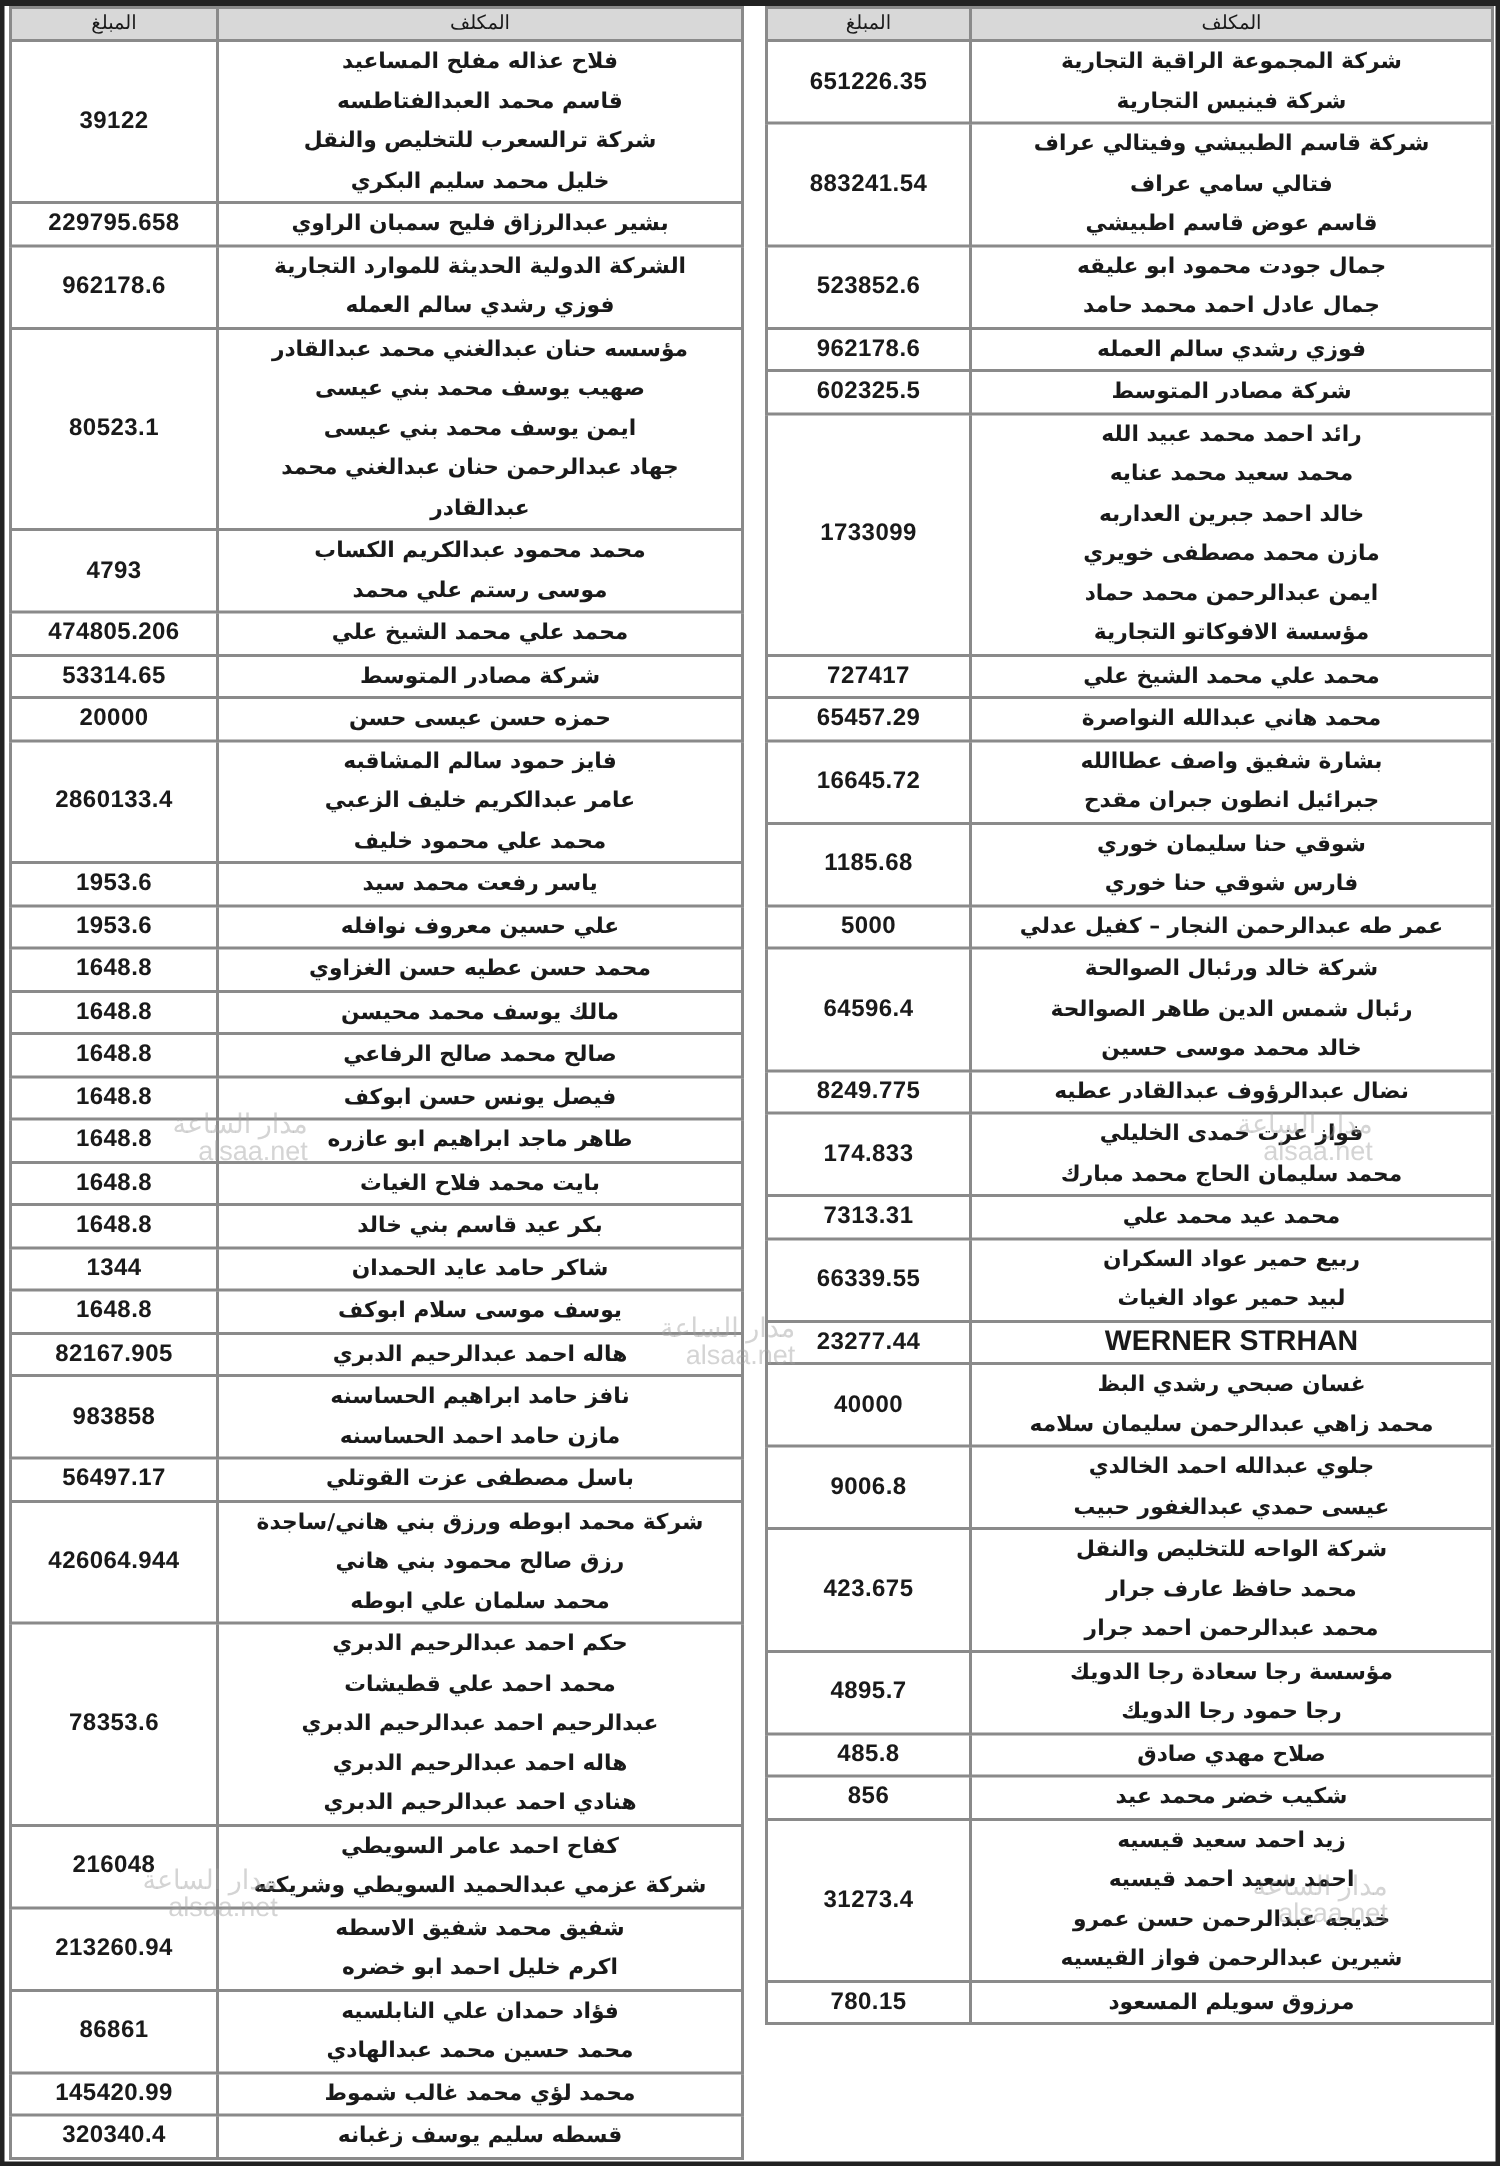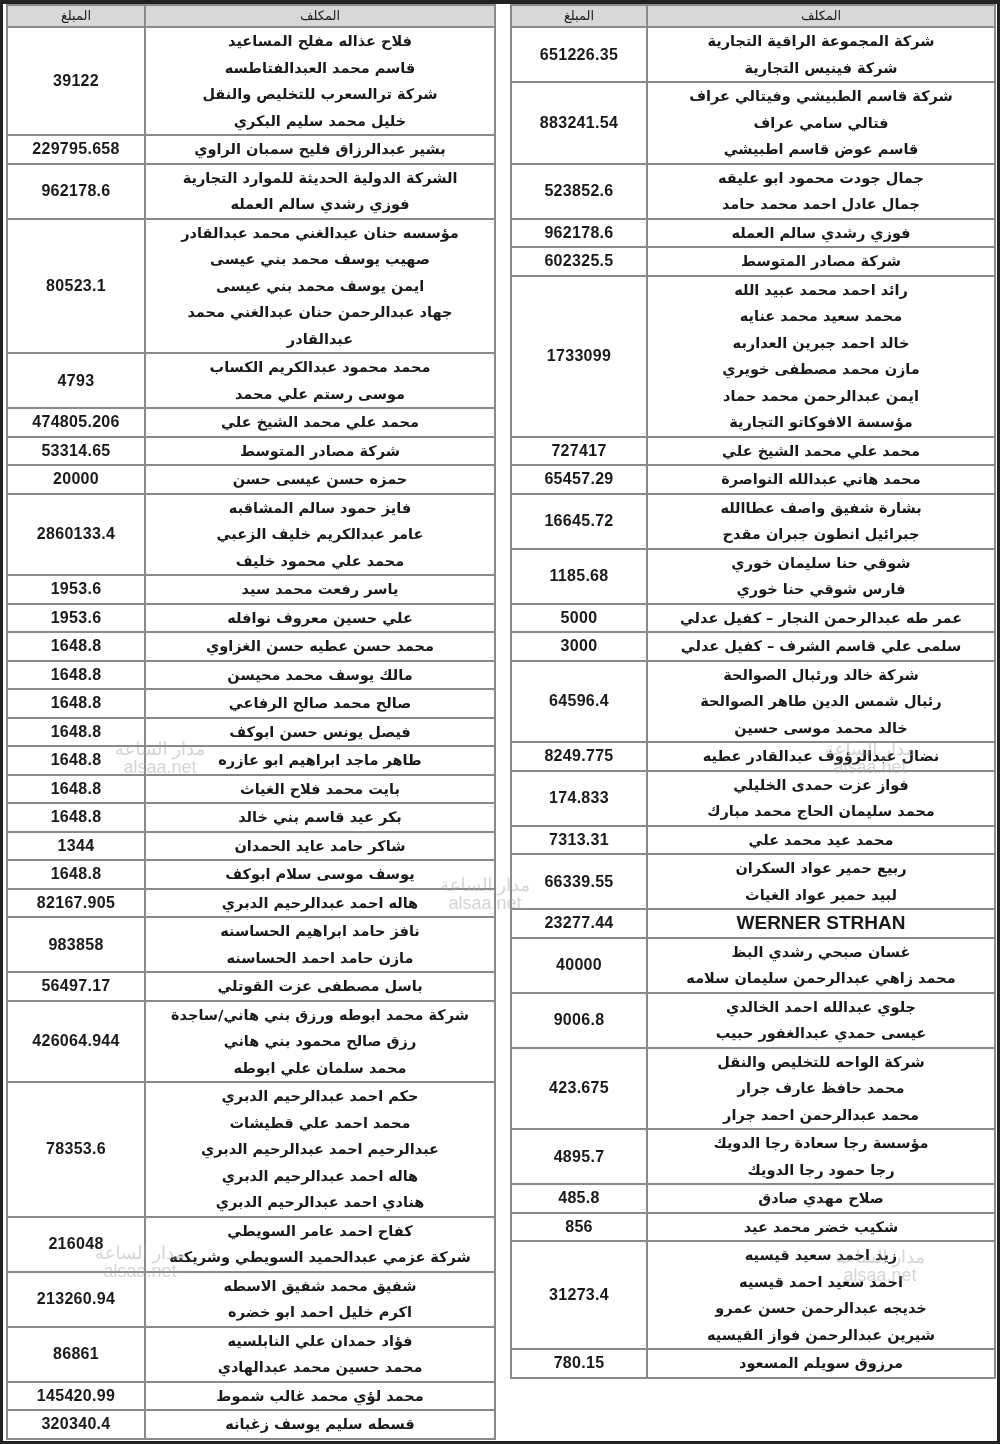--- a/index.html
+++ b/index.html
@@ -7,21 +7,21 @@
   .frame{position:absolute;left:0;top:0;width:1000px;height:1444px;box-sizing:border-box;border:3px solid #222;border-top:4px solid #222;}
   table.t{position:absolute;top:4px;border-collapse:collapse;table-layout:fixed;background:#fff;}
   table.t td, table.t th{border:2px solid #8a8a8a;padding:0;text-align:center;vertical-align:middle;color:#1a1a1a;}
   table.t th{background:#d8d8d8;height:20px;font-size:13px;font-weight:normal;line-height:18px;}
   #left{left:6px;width:488px;}
   #right{left:510px;width:484px;}
   td.amt{font-family:Liberation Sans, sans-serif;font-weight:bold;font-size:16px;letter-spacing:0.3px;}
   td.names{direction:rtl;font-family:"DejaVu Sans",sans-serif;font-weight:bold;font-size:14.5px;line-height:26.5px;}
   td.names div{white-space:nowrap;}
   td.latin{direction:ltr;font-family:Liberation Sans, sans-serif;font-size:19px;}
-  .wm{position:absolute;color:rgba(160,160,160,0.45);font-family:"Liberation Sans",sans-serif;font-size:18px;line-height:18px;text-align:center;pointer-events:none;}
+  .wm{position:absolute;color:rgba(160,160,160,0.45);font-family:"Liberation Sans",sans-serif;font-size:18px;line-height:18px;text-align:right;pointer-events:none;}
 </style>
 </head>
 <body>
 
 <div class="frame"></div>
 
 <table class="t" id="left">
   <colgroup>
       <col style="width:138px">
       <col style="width:350px">
@@ -317,26 +317,20 @@
         <td class="amt">1185.68</td>
         <td class="names">
           <div>شوقي حنا سليمان خوري</div>
           <div>فارس شوقي حنا خوري</div>
         </td>
       </tr>
       <tr>
         <td class="amt">5000</td>
         <td class="names">
           <div>عمر طه عبدالرحمن النجار – كفيل عدلي</div>
-        </td>
-      </tr>
-      <tr>
-        <td class="amt">3000</td>
-        <td class="names">
-          <div>سلمى علي قاسم الشرف – كفيل عدلي</div>
         </td>
       </tr>
       <tr>
         <td class="amt">64596.4</td>
         <td class="names">
           <div>شركة خالد ورئبال الصوالحة</div>
           <div>رئبال شمس الدين طاهر الصوالحة</div>
           <div>خالد محمد موسى حسين</div>
         </td>
       </tr>

